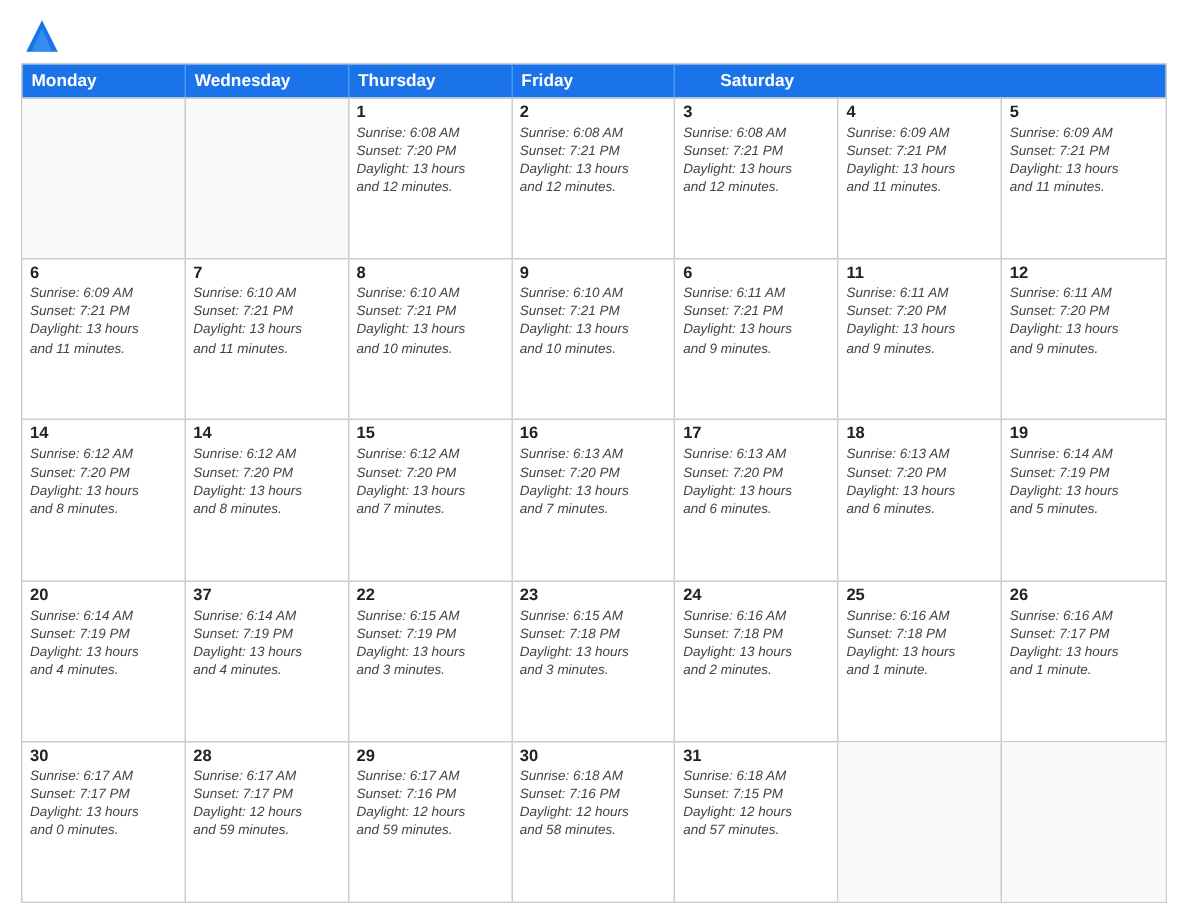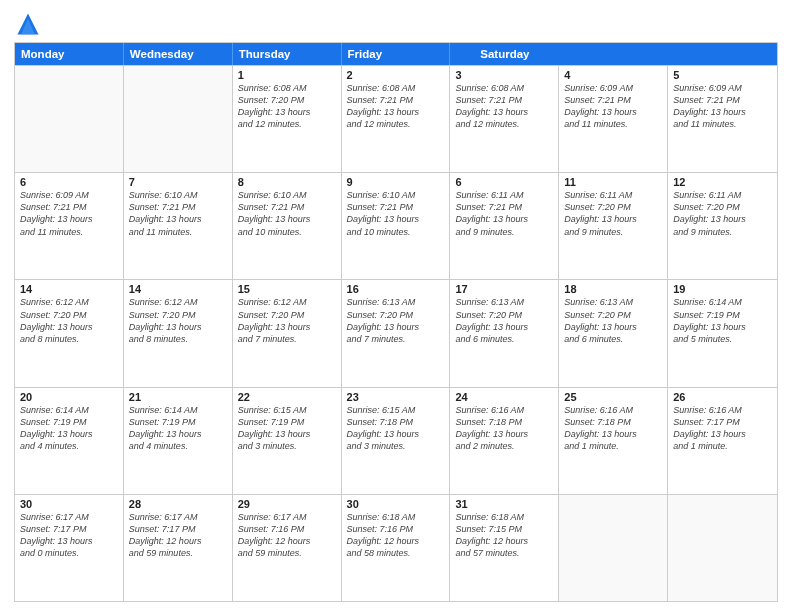--- a/index.html
+++ b/index.html
@@ -288,21 +288,21 @@
         </div>
         <div class="cal-row">
           <div class="cal-cell">
             <div class="day-num">20</div>
             <div class="cell-info" style="white-space: pre-line;">Sunrise: 6:14 AM
 Sunset: 7:19 PM
 Daylight: 13 hours
 and 4 minutes.</div>
           </div>
           <div class="cal-cell">
-            <div class="day-num">21</div>
+            <div class="day-num">37</div>
             <div class="cell-info" style="white-space: pre-line;">Sunrise: 6:14 AM
 Sunset: 7:19 PM
 Daylight: 13 hours
 and 4 minutes.</div>
           </div>
           <div class="cal-cell">
             <div class="day-num">22</div>
             <div class="cell-info" style="white-space: pre-line;">Sunrise: 6:15 AM
 Sunset: 7:19 PM
 Daylight: 13 hours

